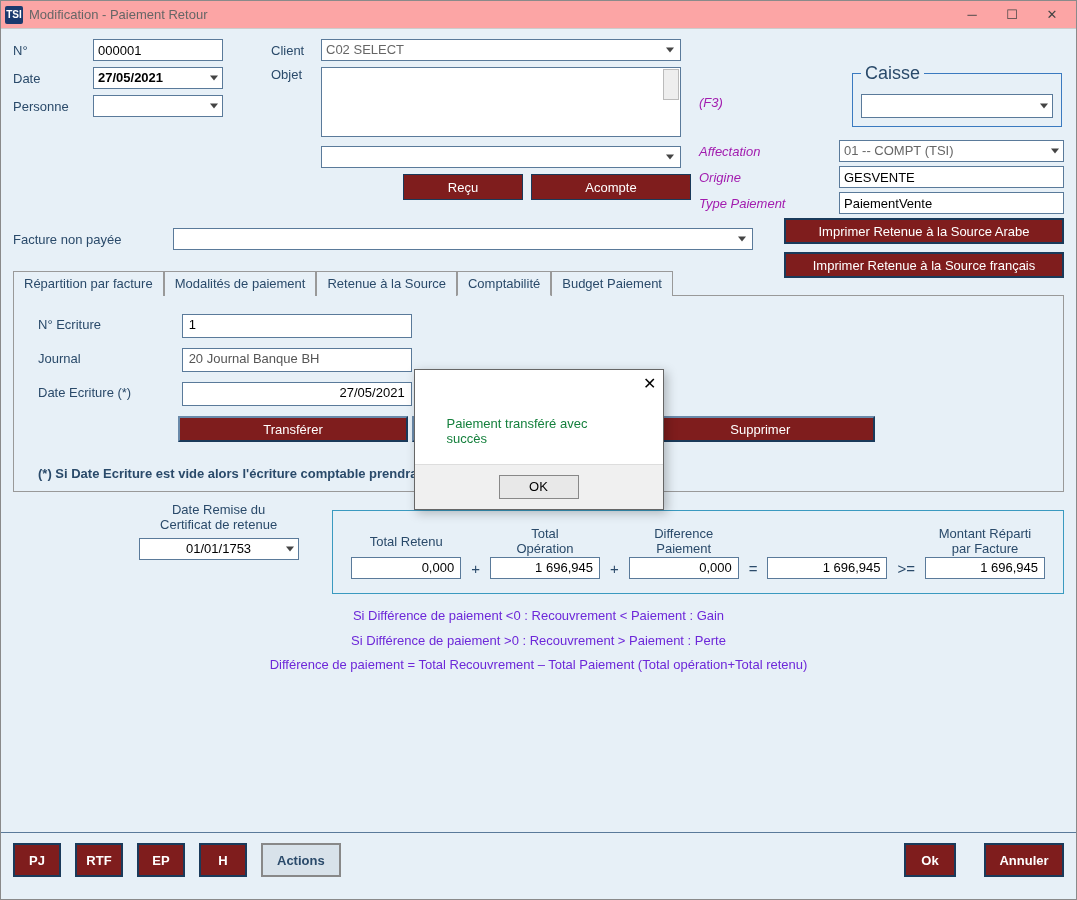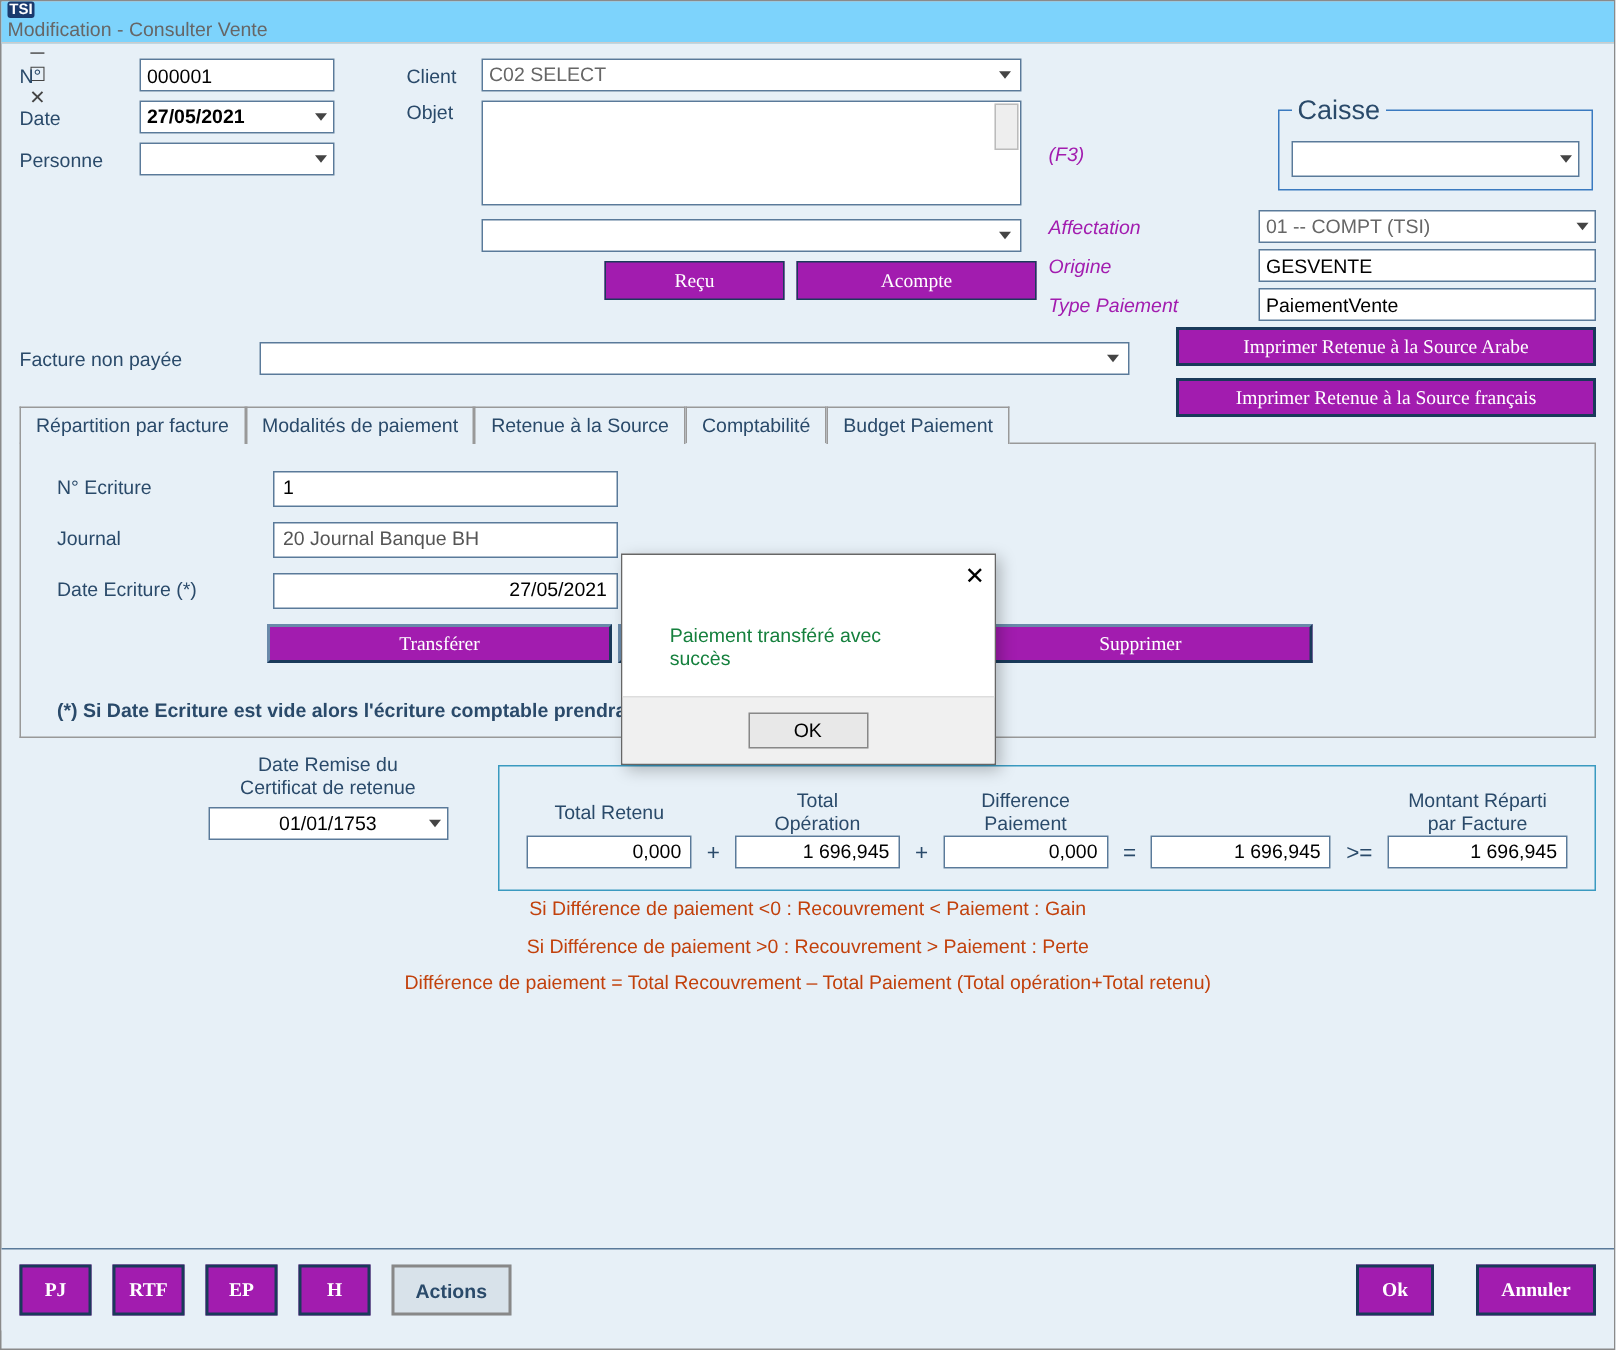--- a/index.html
+++ b/index.html
@@ -1,49 +1,49 @@
 <!DOCTYPE html>
 <html><head>
 <meta charset="utf-8">
 <style>
   * { box-sizing: border-box; font-family: "Segoe UI", Tahoma, sans-serif; font-size: 13px; }
   body { margin:0; background:#fff; }
   .window { width:1077px; height:900px; background:#e7f0f7; border:1px solid #8a8a8a; position:relative; }
-  .titlebar { height:28px; background:#7dd3fc; display:flex; padding:0 4px; border-bottom:1px solid #ccc;flex-direction:column; }
+  .titlebar { height:28px; background:#fca5a5; display:flex; align-items:center; padding:0 4px; border-bottom:1px solid #ccc; }
   .titlebar .logo { width:18px; height:18px; background:#1a3a6e; color:#fff; font-size:10px; font-weight:bold; display:flex; align-items:center; justify-content:center; border-radius:2px; margin-right:6px; }
   .titlebar .title { color:#666; font-size:13px; flex:1; }
   .winbtn { width:40px; height:24px; display:flex; align-items:center; justify-content:center; color:#444; }
   .content { padding:10px 12px; position:relative; height:calc(100% - 28px); }
   .row { display:flex; align-items:center; margin-bottom:6px; }
   .lbl { width:80px; color:#2a4a6a; font-weight:500; }
   .txt { background:#fff; border:1px solid #5a7a9a; padding:2px 4px; height:22px; }
   .txt-ro { background:#e7f0f7; border:1px solid #aaa; color:#666; }
   .date { font-weight:bold; }
   .sel { background:#fff; border:1px solid #5a7a9a; height:22px; position:relative; padding:2px 4px; }
   .sel::after, .combo::after { content:''; position:absolute; right:4px; top:50%; transform:translateY(-50%); width:0; height:0; border-left:4px solid transparent; border-right:4px solid transparent; border-top:5px solid #444; }
   .sel.big::after { right:6px; }
   .combo { position:relative; }
-  .btn-blue { background:#a21caf; color:#fff; border:1px solid #1a3a5a; padding:4px 12px; height:26px; display:inline-flex; align-items:center; justify-content:center; cursor:pointer;font-family:Liberation Serif, serif; }
+  .btn-blue { background:#7f1d1d; color:#fff; border:1px solid #1a3a5a; padding:4px 12px; height:26px; display:inline-flex; align-items:center; justify-content:center; cursor:pointer; }
   .btn-blue.block { width:230px; margin-bottom:6px; border:2px solid #1a3a5a; border-top-color:#6a8aaa; border-left-color:#6a8aaa; }
   .btn-blue.wide { width:280px; margin-bottom:4px; border:2px solid #1a3a5a; }
   .tabs { display:flex; border-bottom:1px solid #999; margin-top:6px; }
   .tab { padding:4px 10px; border:1px solid #999; border-bottom:none; background:#e7f0f7; margin-right:0; color:#2a4a6a; position:relative; top:1px; }
   .tab.active { background:#e7f0f7; border-bottom:1px solid #e7f0f7; font-weight:500; }
   .tabpanel { border:1px solid #999; border-top:none; padding:18px 24px 10px 24px; background:#e7f0f7; }
   .field-lbl { width:140px; color:#2a4a6a; display:inline-block; }
   .field-val { background:#fff; border:1px solid #5a7a9a; padding:2px 6px; height:24px; width:230px; display:inline-block; vertical-align:middle; }
   .fieldset-caisse { position:absolute; top:34px; right:12px; width:210px; border:1px solid #3a7ac0; padding:10px 8px 8px 8px; }
   .fieldset-caisse legend { color:#2a4a6a; padding:0 4px; font-size:18px; }
   .note { color:#2a4a6a; font-weight:bold; margin-top:18px; }
   .summary-box { border:1px solid #3a9ac0; padding:14px 18px; margin-top:8px; display:flex; align-items:flex-start; gap:10px; }
   .summary-col { display:flex; flex-direction:column; align-items:center; }
   .summary-col .h { color:#2a4a6a; text-align:center; height:32px; display:flex; align-items:center; justify-content:center; }
   .summary-val { background:#fff; border:1px solid #5a7a9a; padding:2px 6px; height:22px; width:110px; text-align:right; }
   .op { align-self:flex-end; padding-bottom:2px; color:#2a4a6a; font-size:15px; }
-  .hints { text-align:center; color:#c2410c; font-weight:500; line-height:1.9; }
+  .hints { text-align:center; color:#6d28d9; font-weight:500; margin-top:10px; line-height:1.9; }
   .footer { position:absolute; bottom:12px; left:0; right:0; border-top:1px solid #5a7a9a; padding:10px 12px; display:flex; align-items:center; background:#e7f0f7; }
   .footer .btn-blue { width:48px; height:34px; margin-right:14px; font-weight:bold; border:2px solid #1a3a5a; }
   .footer .spacer { flex:1; }
   .btn-gray { background:#d8e2ea; border:2px solid #888; padding:6px 14px; height:34px; font-weight:bold; color:#2a4a6a; display:inline-flex; align-items:center; cursor:pointer; }
   .dialog-overlay { position:absolute; inset:0; display:flex; align-items:center; justify-content:center; pointer-events:none; }
   .dialog { width:250px; background:#f0f0f0; border:1px solid #666; box-shadow:3px 3px 10px rgba(0,0,0,0.25); pointer-events:auto; }
   .dialog .dlg-top { height:28px; display:flex; justify-content:flex-end; align-items:center; padding:0 6px; background:#fff; }
   .dialog .dlg-close { font-size:16px; cursor:pointer; }
   .dialog .dlg-body { padding:18px 32px; text-align:left; color:#15803d; background:#fff; }
   .dialog .dlg-foot { padding:10px; text-align:center; background:#f0f0f0; border-top:1px solid #ddd; }
@@ -56,21 +56,21 @@
   .midright .val2 { flex:1; }
   .scroll-thumb { position:absolute; right:2px; top:2px; bottom:40px; width:16px; background:#eee; border:1px solid #bbb; }
 </style>
 </head>
 <body>
 
 <div class="window">
 
   <div class="titlebar">
     <div class="logo">TSI</div>
-    <div class="title">Modification - Consulter Vente</div>
+    <div class="title">Modification - Paiement Retour</div>
     <div class="winbtn">─</div>
     <div class="winbtn">☐</div>
     <div class="winbtn">✕</div>
   </div>
 
   <div class="content">
 
     <fieldset class="fieldset-caisse">
       <legend>Caisse</legend>
       <div class="sel combo" style="width:100%;height:24px;"></div>

